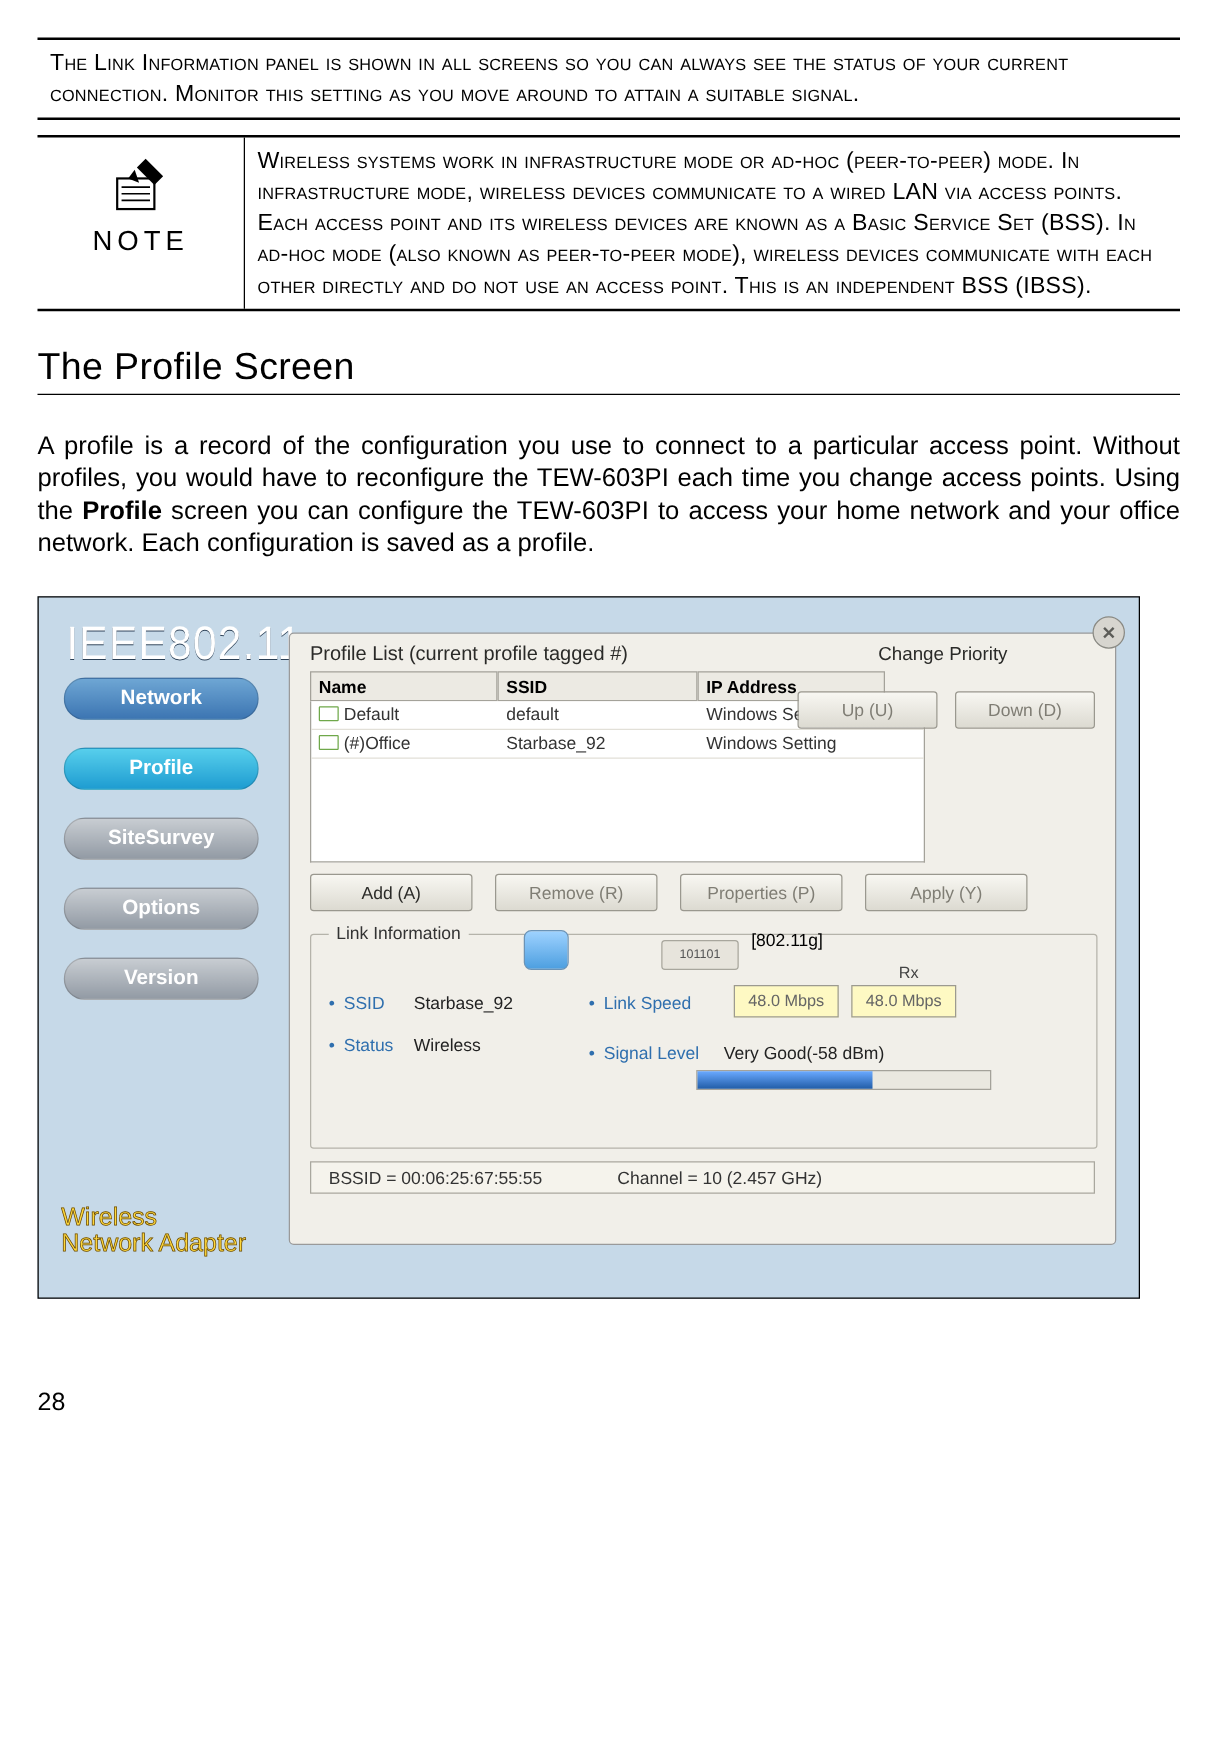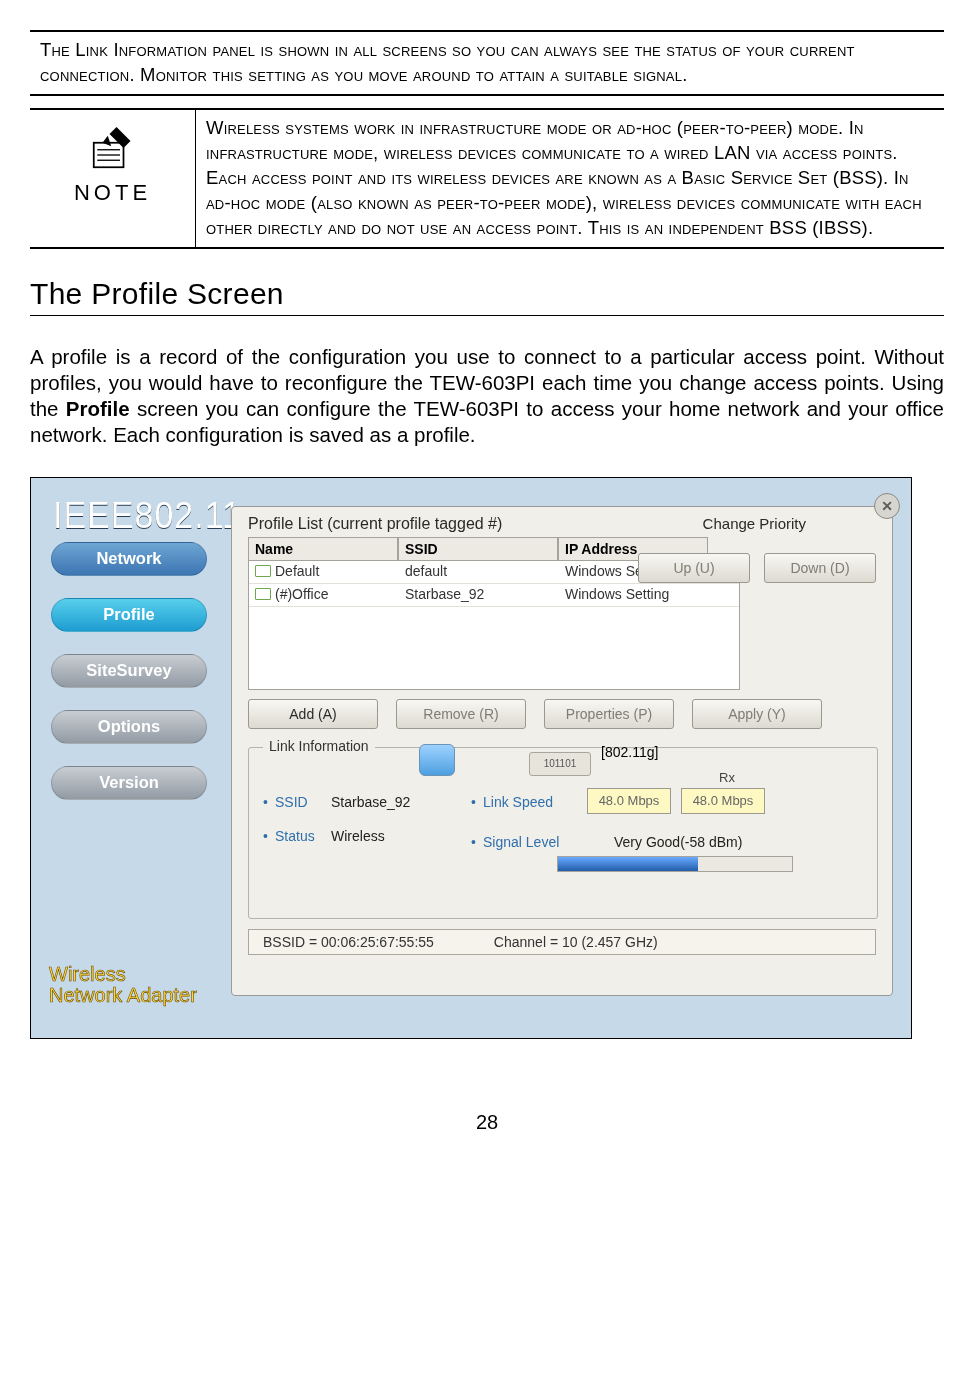--- a/index.html
+++ b/index.html
@@ -189,21 +189,21 @@
     .sig-bar-fg{height:100%;width:60%;background:linear-gradient(#6aa9ff,#215da8);}
     .bssid-row{position:absolute;left:16px;top:422px;width:628px;height:26px;background:#f5f3ec;border:1px solid #a9a79e;display:flex;align-items:center;font-size:14px;padding:0 14px;box-sizing:border-box;gap:60px;color:#333;}
     .copyright{
       position:absolute;left:0;bottom:0;width:100%;height:30px;
       background:linear-gradient(#8aa7c6,#4a6e98);
       color:#fff;font-size:14px;font-style:italic;
       display:flex;align-items:center;justify-content:flex-end;padding-right:18px;box-sizing:border-box;
       border-top:1px solid #6e8eb4;
     }
     .page-number {
-      text-align: center;
+      text-align: left;
       font-size: 20px;
       margin-top: 72px;
     }
     .tip-svg{width:72px;height:72px;}
     .note-svg{width:56px;height:60px;}
   </style>
 </head>
 <body>
 
 <div class="callout">
@@ -297,21 +297,21 @@
 
       <div class="li-label" style="top:46px;left:222px;">•</div>
       <div class="li-label" style="top:46px;left:234px;">Link Speed</div>
       <div class="txrx-h" style="top:40px;left:370px;">Tx</div>
       <div class="txrx-h" style="top:22px;left:470px;">Rx</div>
       <div class="txrx-box" style="top:40px;left:338px;">48.0 Mbps</div>
       <div class="txrx-box" style="top:40px;left:432px;">48.0 Mbps</div>
 
       <div class="li-label" style="top:86px;left:222px;">•</div>
       <div class="li-label" style="top:86px;left:234px;">Signal Level</div>
-      <div class="li-val" style="top:86px;left:330px;margin-left:35px;">Very Good(-58 dBm)</div>
+      <div class="li-val" style="top:86px;left:330px;">Very Good(-58 dBm)</div>
       <div class="sig-bar-bg">
           <div class="sig-bar-fg"></div>
         </div>
     </div>
 
     <div class="bssid-row">
       <span>BSSID = 00:06:25:67:55:55</span>
       <span>Channel = 10 (2.457 GHz)</span>
     </div>
   </div>

